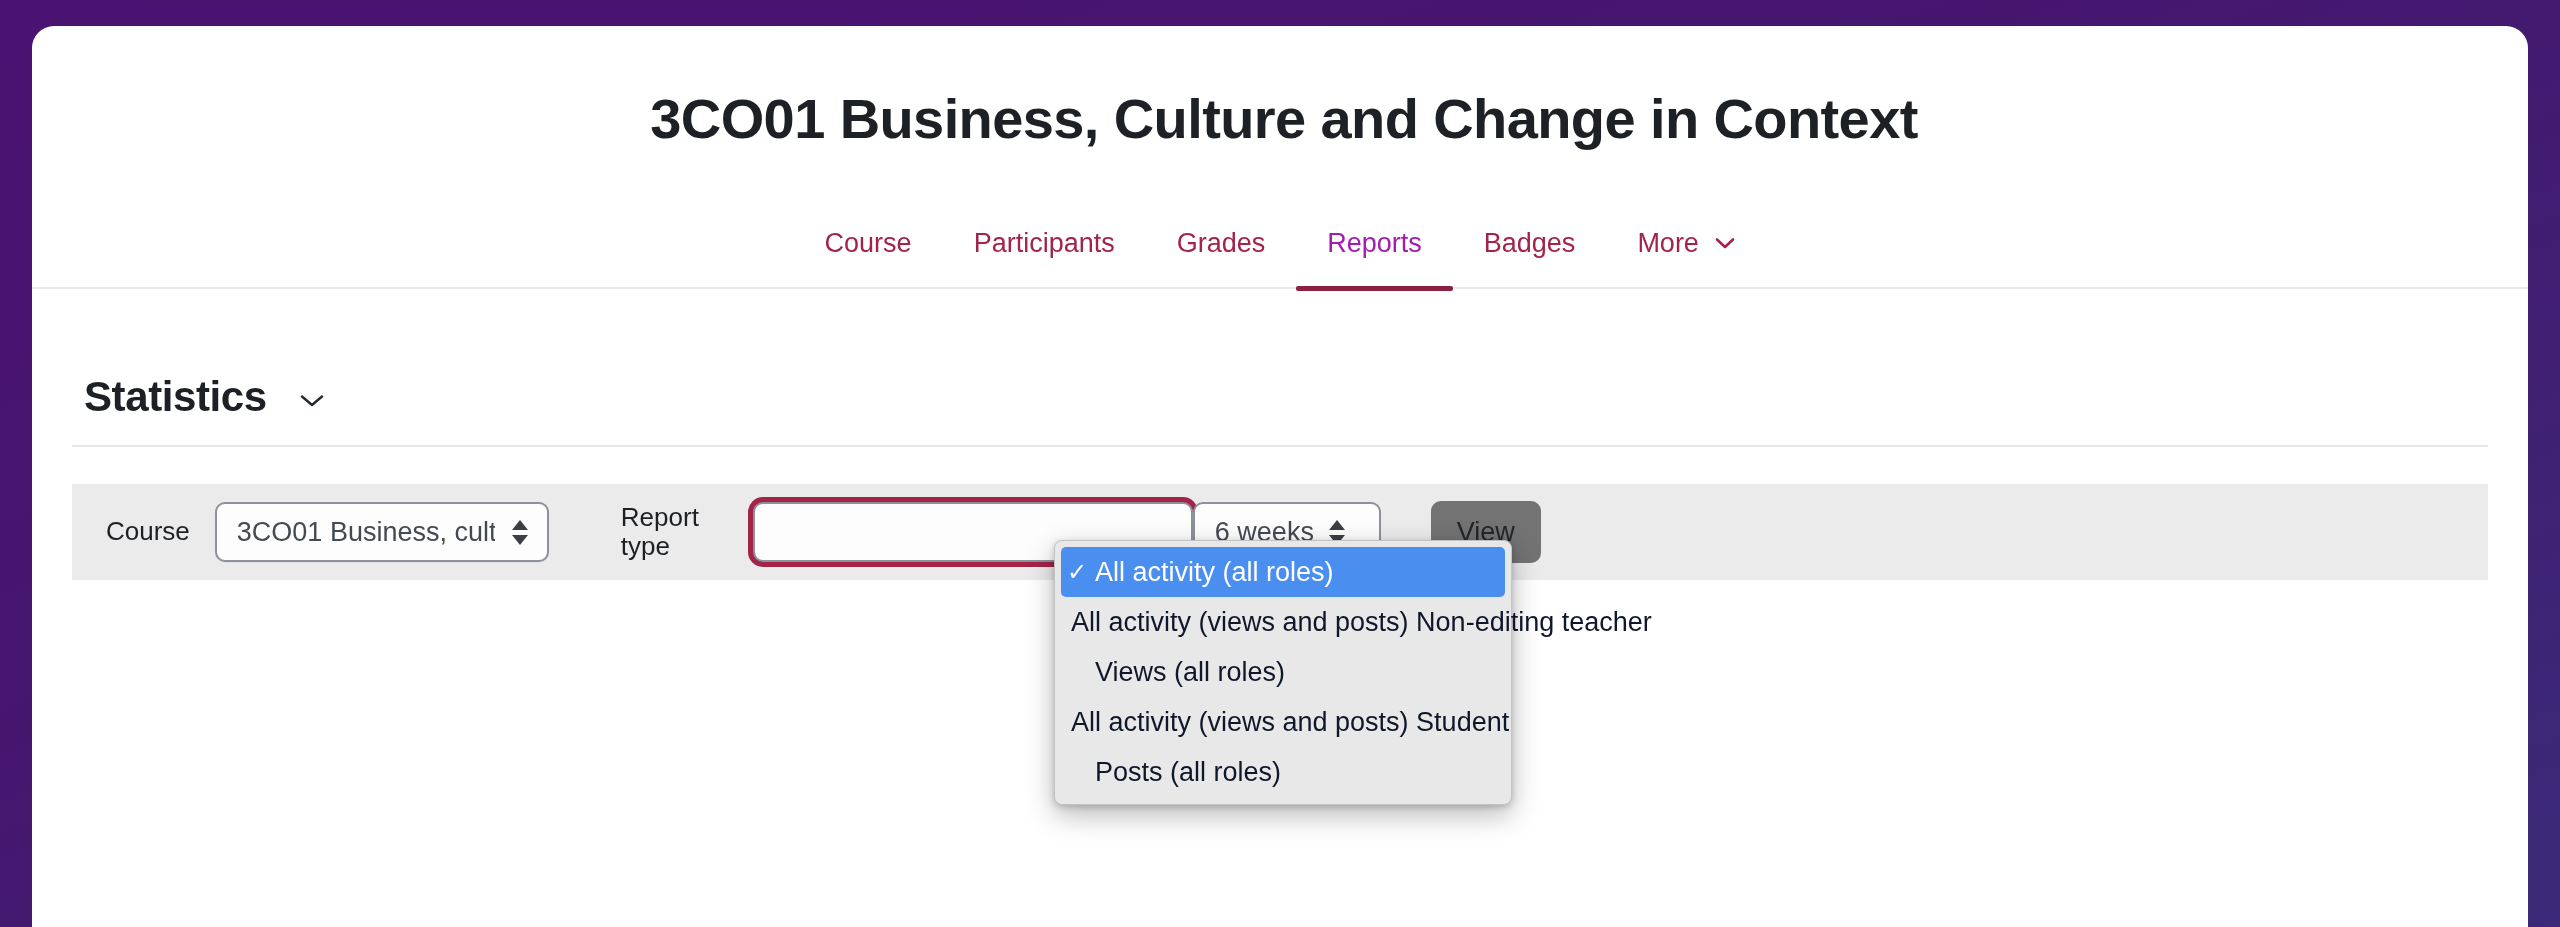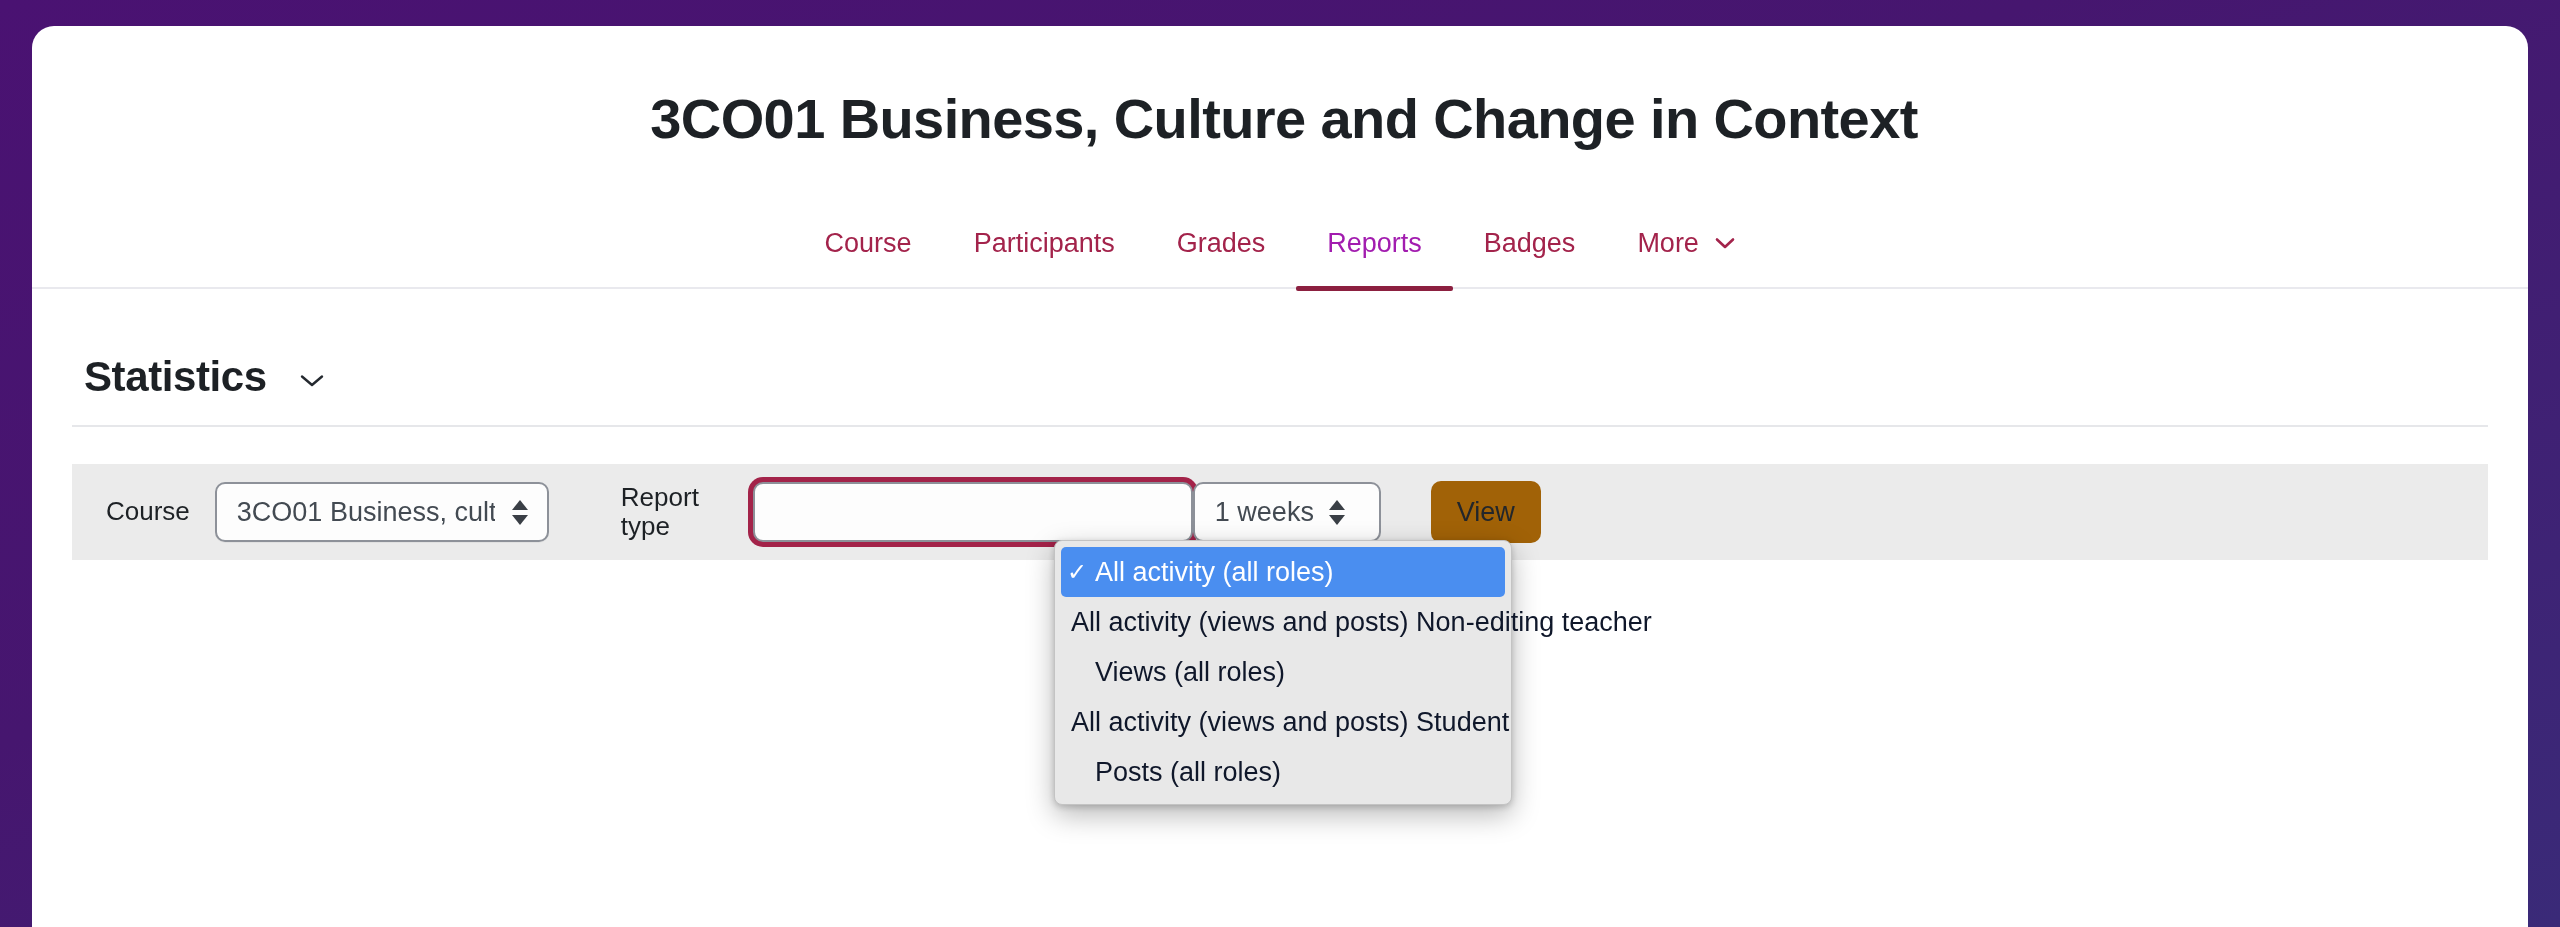--- a/index.html
+++ b/index.html
@@ -86,20 +86,21 @@
   .stats-region {
     position: relative;
     padding: 0;
   }
   .stats-heading-row {
     display: flex;
     align-items: center;
     gap: 32px;
     padding: 46px 0 0 52px;
     height: 130px;
+    margin-top: 20px;
   }
   .stats-heading {
     font-size: 42px;
     font-weight: 700;
     color: #1d2125;
     letter-spacing: -0.4px;
   }
   .stats-chevron {
     display: inline-flex;
     align-items: center;
@@ -182,21 +183,21 @@
     width: 440px;
     height: 60px;
     background: #fdfdfd;
     border: 2px solid #8d9199;
     border-radius: 10px;
     box-shadow: 0 0 0 5px #a32349;
   }
 
   .view-button {
     margin-left: 50px;
-    background: #a16207;
+    background: #737373;
     border: none;
     border-radius: 10px;
     height: 62px;
     padding: 0 26px;
     font-size: 27px;
     color: #22262b;
     font-family: inherit;
     cursor: pointer;
   }
 
@@ -309,21 +310,21 @@
 
       <span class="field-label label-reporttype">Report
 type</span>
 
       <div class="select-reporttype-wrap">
         <div class="select-reporttype"></div>
       </div>
 
 
       <div class="select select-weeks">
-        <span class="sel-text">1 weeks</span>
+        <span class="sel-text">6 weeks</span>
         <span class="stepper">
           <svg width="18" height="11" viewBox="0 0 18 11">
               <path d="M9 0 L17 10 L1 10 Z" fill="#3a3f46"></path>
             </svg>
           <svg width="18" height="11" viewBox="0 0 18 11">
               <path d="M9 11 L17 1 L1 1 Z" fill="#3a3f46"></path>
             </svg>
         </span>
       </div>
 

